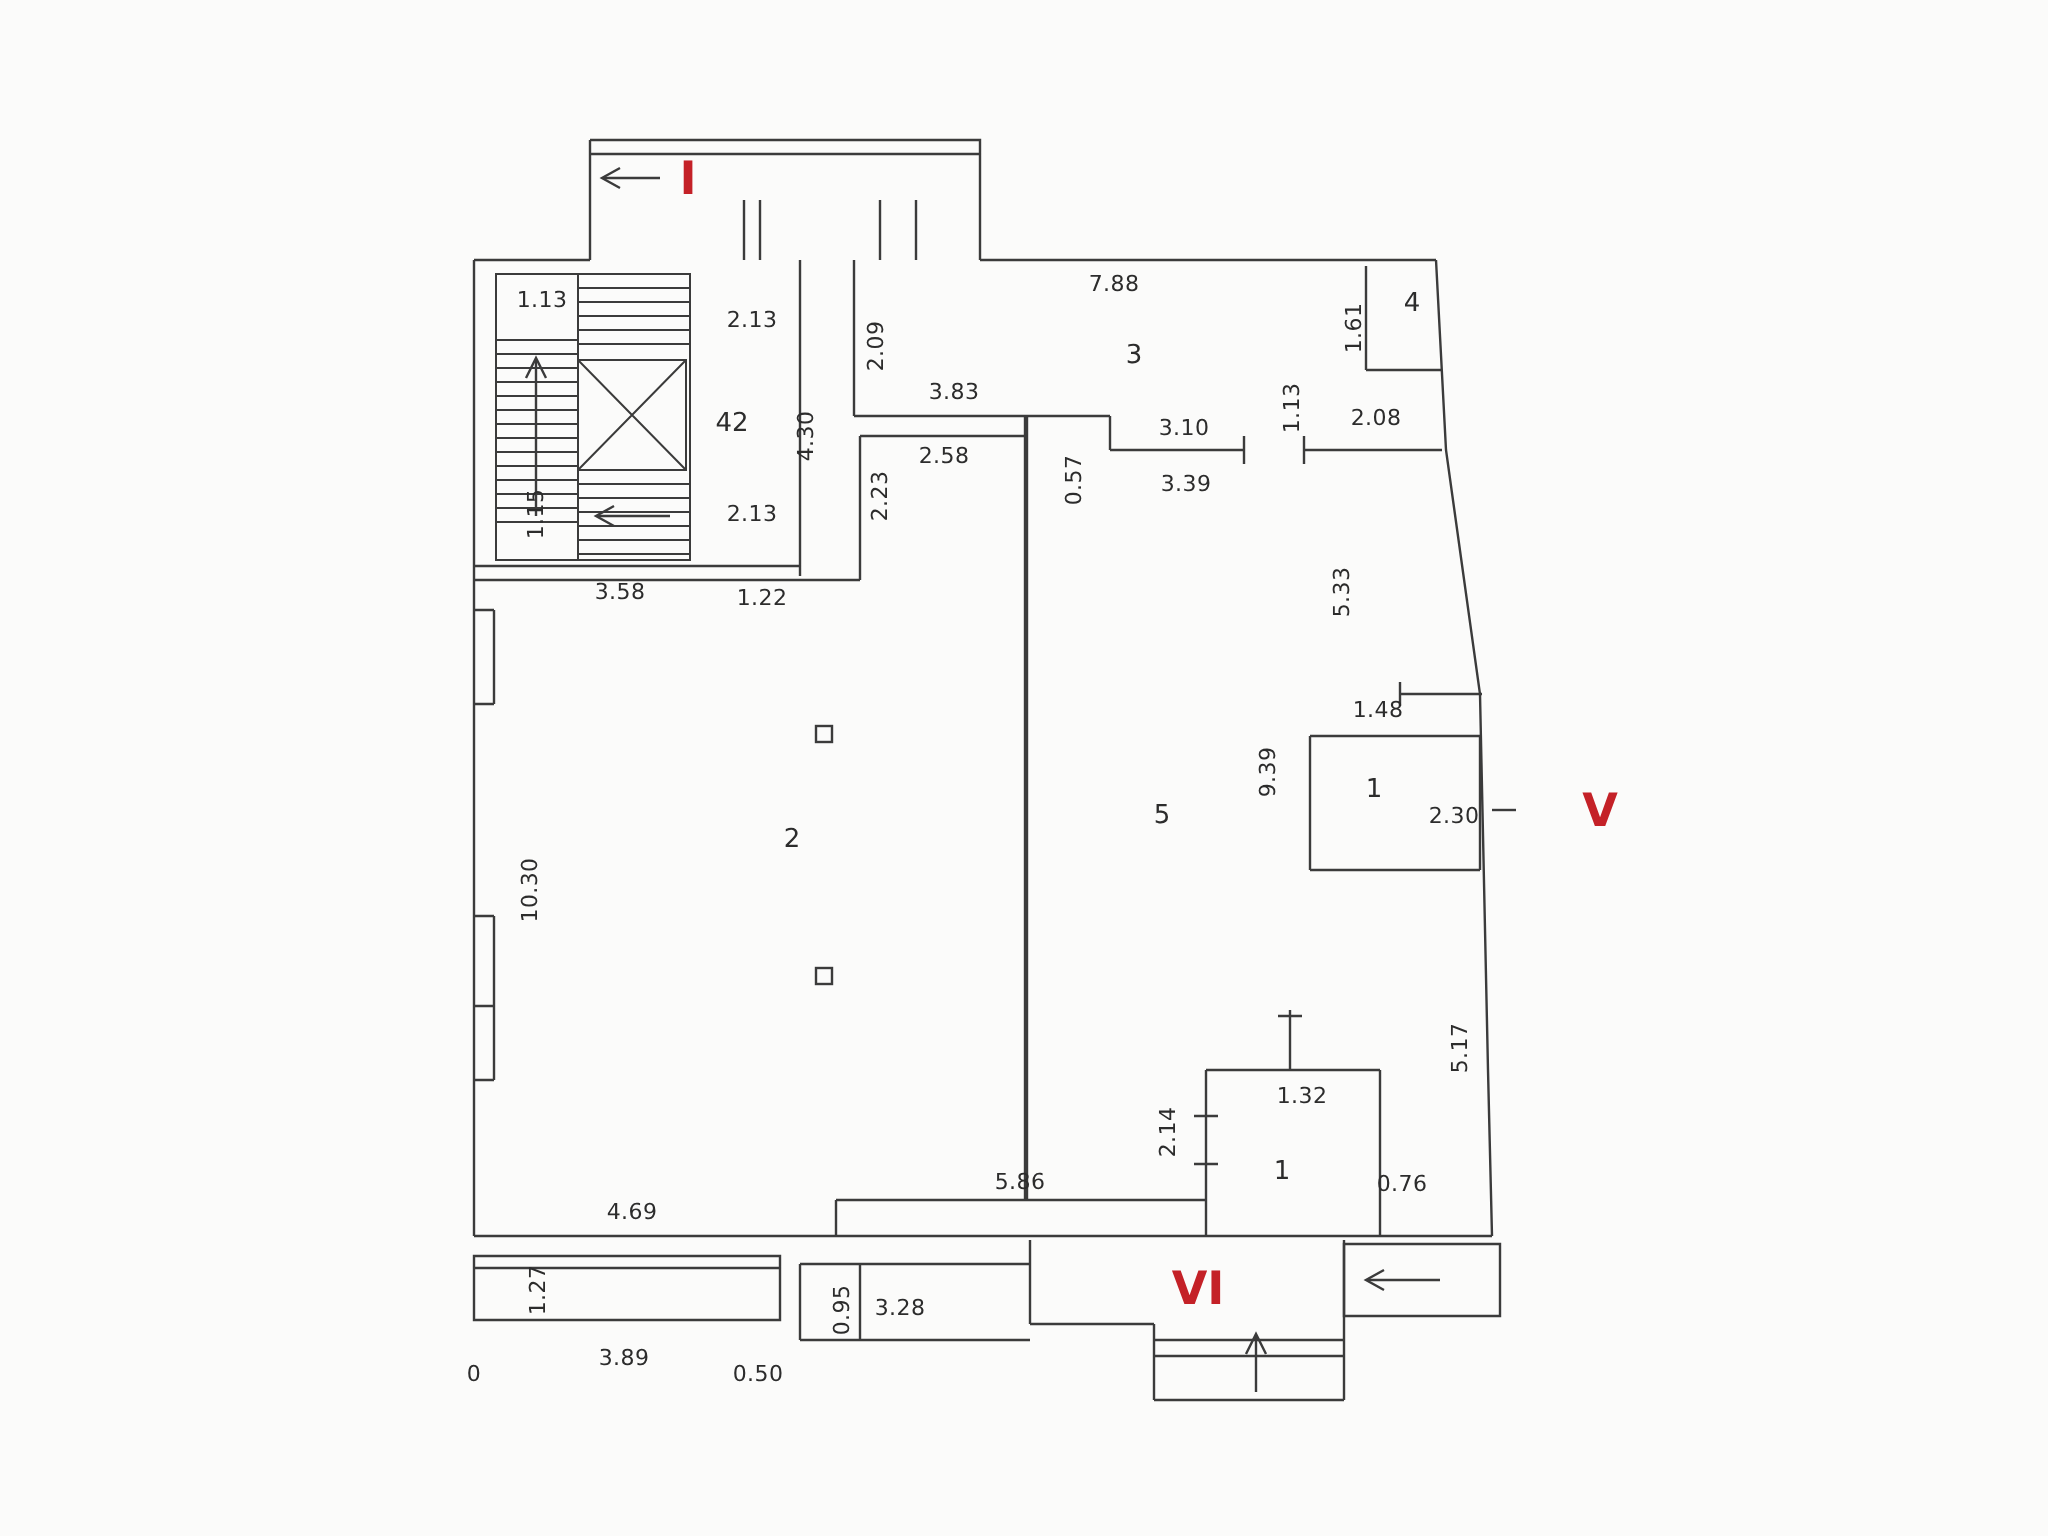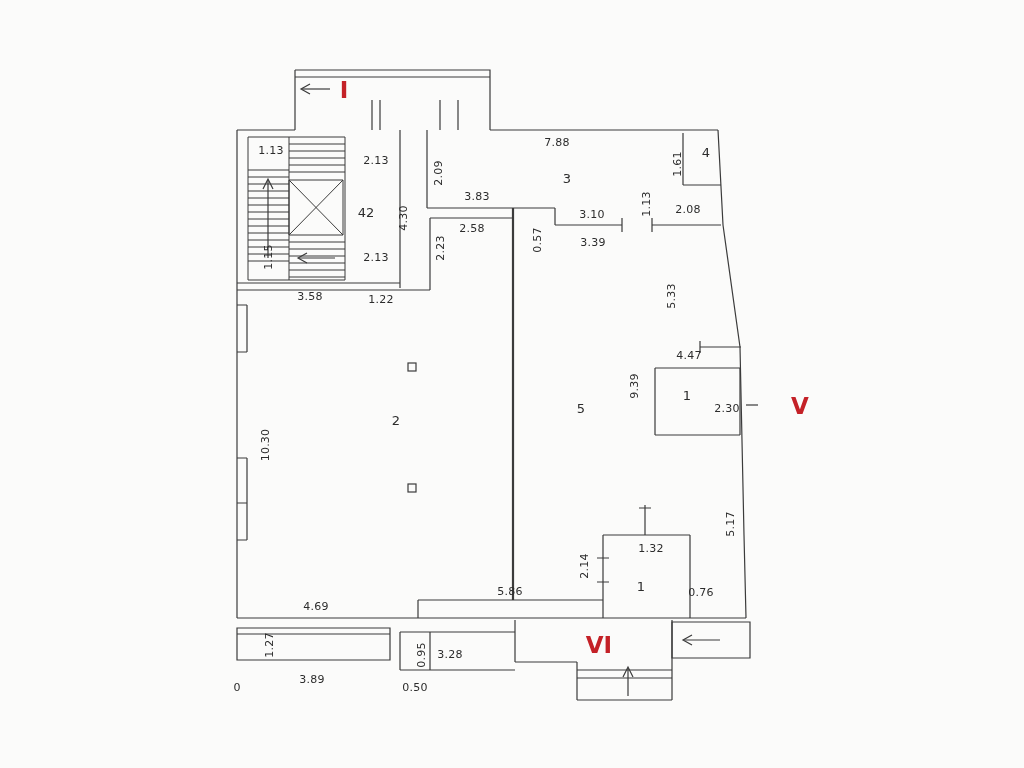--- a/index.html
+++ b/index.html
@@ -127,36 +127,36 @@
       <span class="dim v" style="left: 403px; top: 218px;">4.30</span>
       <span class="dim" style="left: 472px; top: 228px;">2.58</span>
       <span class="dim v" style="left: 440px; top: 248px;">2.23</span>
       <span class="dim v" style="left: 537px; top: 240px;">0.57</span>
       <span class="dim" style="left: 593px; top: 242px;">3.39</span>
       <span class="dim v" style="left: 268px; top: 257px;">1.15</span>
       <span class="dim" style="left: 376px; top: 257px;">2.13</span>
       <span class="dim" style="left: 310px; top: 296px;">3.58</span>
       <span class="dim" style="left: 381px; top: 299px;">1.22</span>
       <span class="dim v" style="left: 671px; top: 296px;">5.33</span>
-      <span class="dim" style="left: 689px; top: 355px;">4.47</span>
+      <span class="dim" style="left: 689px; top: 355px;">1.48</span>
       <span class="dim v" style="left: 634px; top: 386px;">9.39</span>
       <span class="dim" style="left: 727px; top: 408px;">2.30</span>
       <span class="dim v" style="left: 265px; top: 445px;">10.30</span>
       <span class="dim v" style="left: 730px; top: 524px;">5.17</span>
       <span class="dim" style="left: 651px; top: 548px;">1.32</span>
       <span class="dim v" style="left: 584px; top: 566px;">2.14</span>
       <span class="dim" style="left: 701px; top: 592px;">0.76</span>
       <span class="dim" style="left: 510px; top: 591px;">5.86</span>
       <span class="dim" style="left: 316px; top: 606px;">4.69</span>
       <span class="dim v" style="left: 269px; top: 645px;">1.27</span>
       <span class="dim" style="left: 312px; top: 679px;">3.89</span>
       <span class="dim v" style="left: 421px; top: 655px;">0.95</span>
       <span class="dim" style="left: 450px; top: 654px;">3.28</span>
       <span class="dim" style="left: 237px; top: 687px;">0</span>
-      <span class="dim" style="left: 379px; top: 687px; margin-left: 36px;">0.50</span>
+      <span class="dim" style="left: 379px; top: 687px;">0.50</span>
       <span class="room" style="left: 366px; top: 212px;">42</span>
       <span class="room" style="left: 567px; top: 178px;">3</span>
       <span class="room" style="left: 706px; top: 152px;">4</span>
       <span class="room" style="left: 396px; top: 420px;">2</span>
       <span class="room" style="left: 581px; top: 408px;">5</span>
       <span class="room" style="left: 687px; top: 395px;">1</span>
       <span class="room" style="left: 641px; top: 586px;">1</span>
       <span class="entrance" style="left: 344px; top: 90px;">I</span>
       <span class="entrance" style="left: 800px; top: 406px;">V</span>
       <span class="entrance" style="left: 599px; top: 645px;">VI</span>

